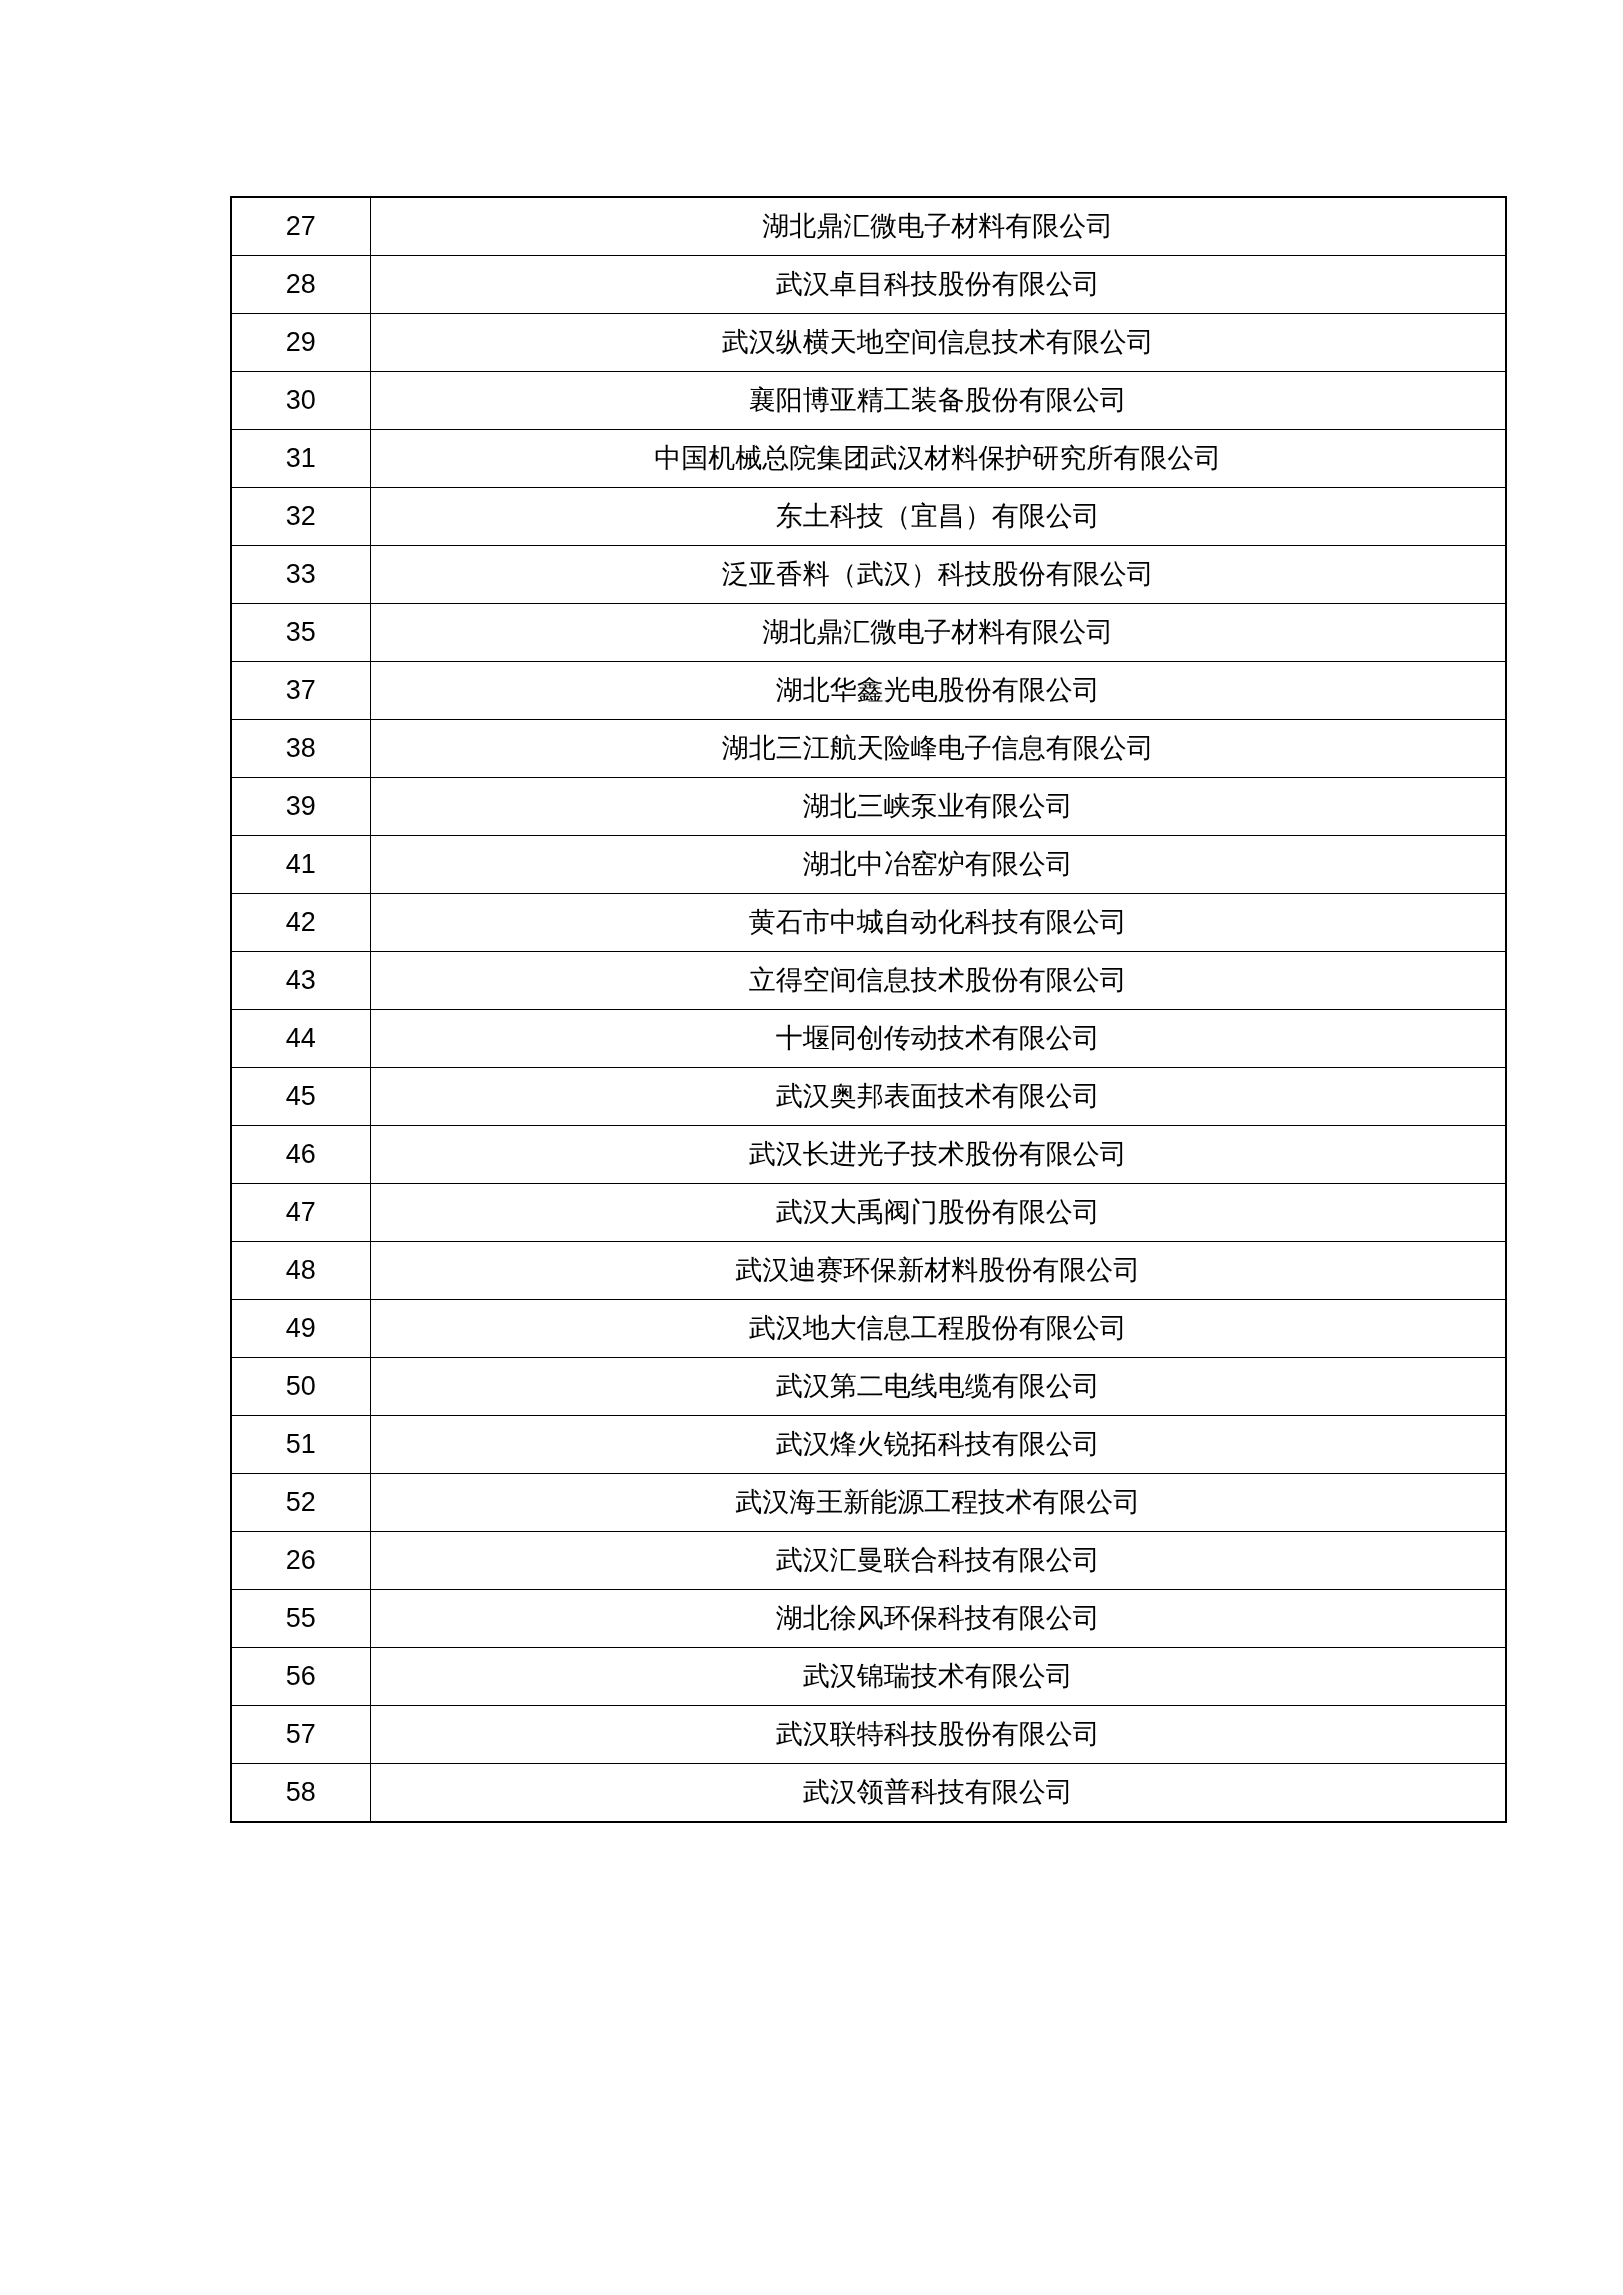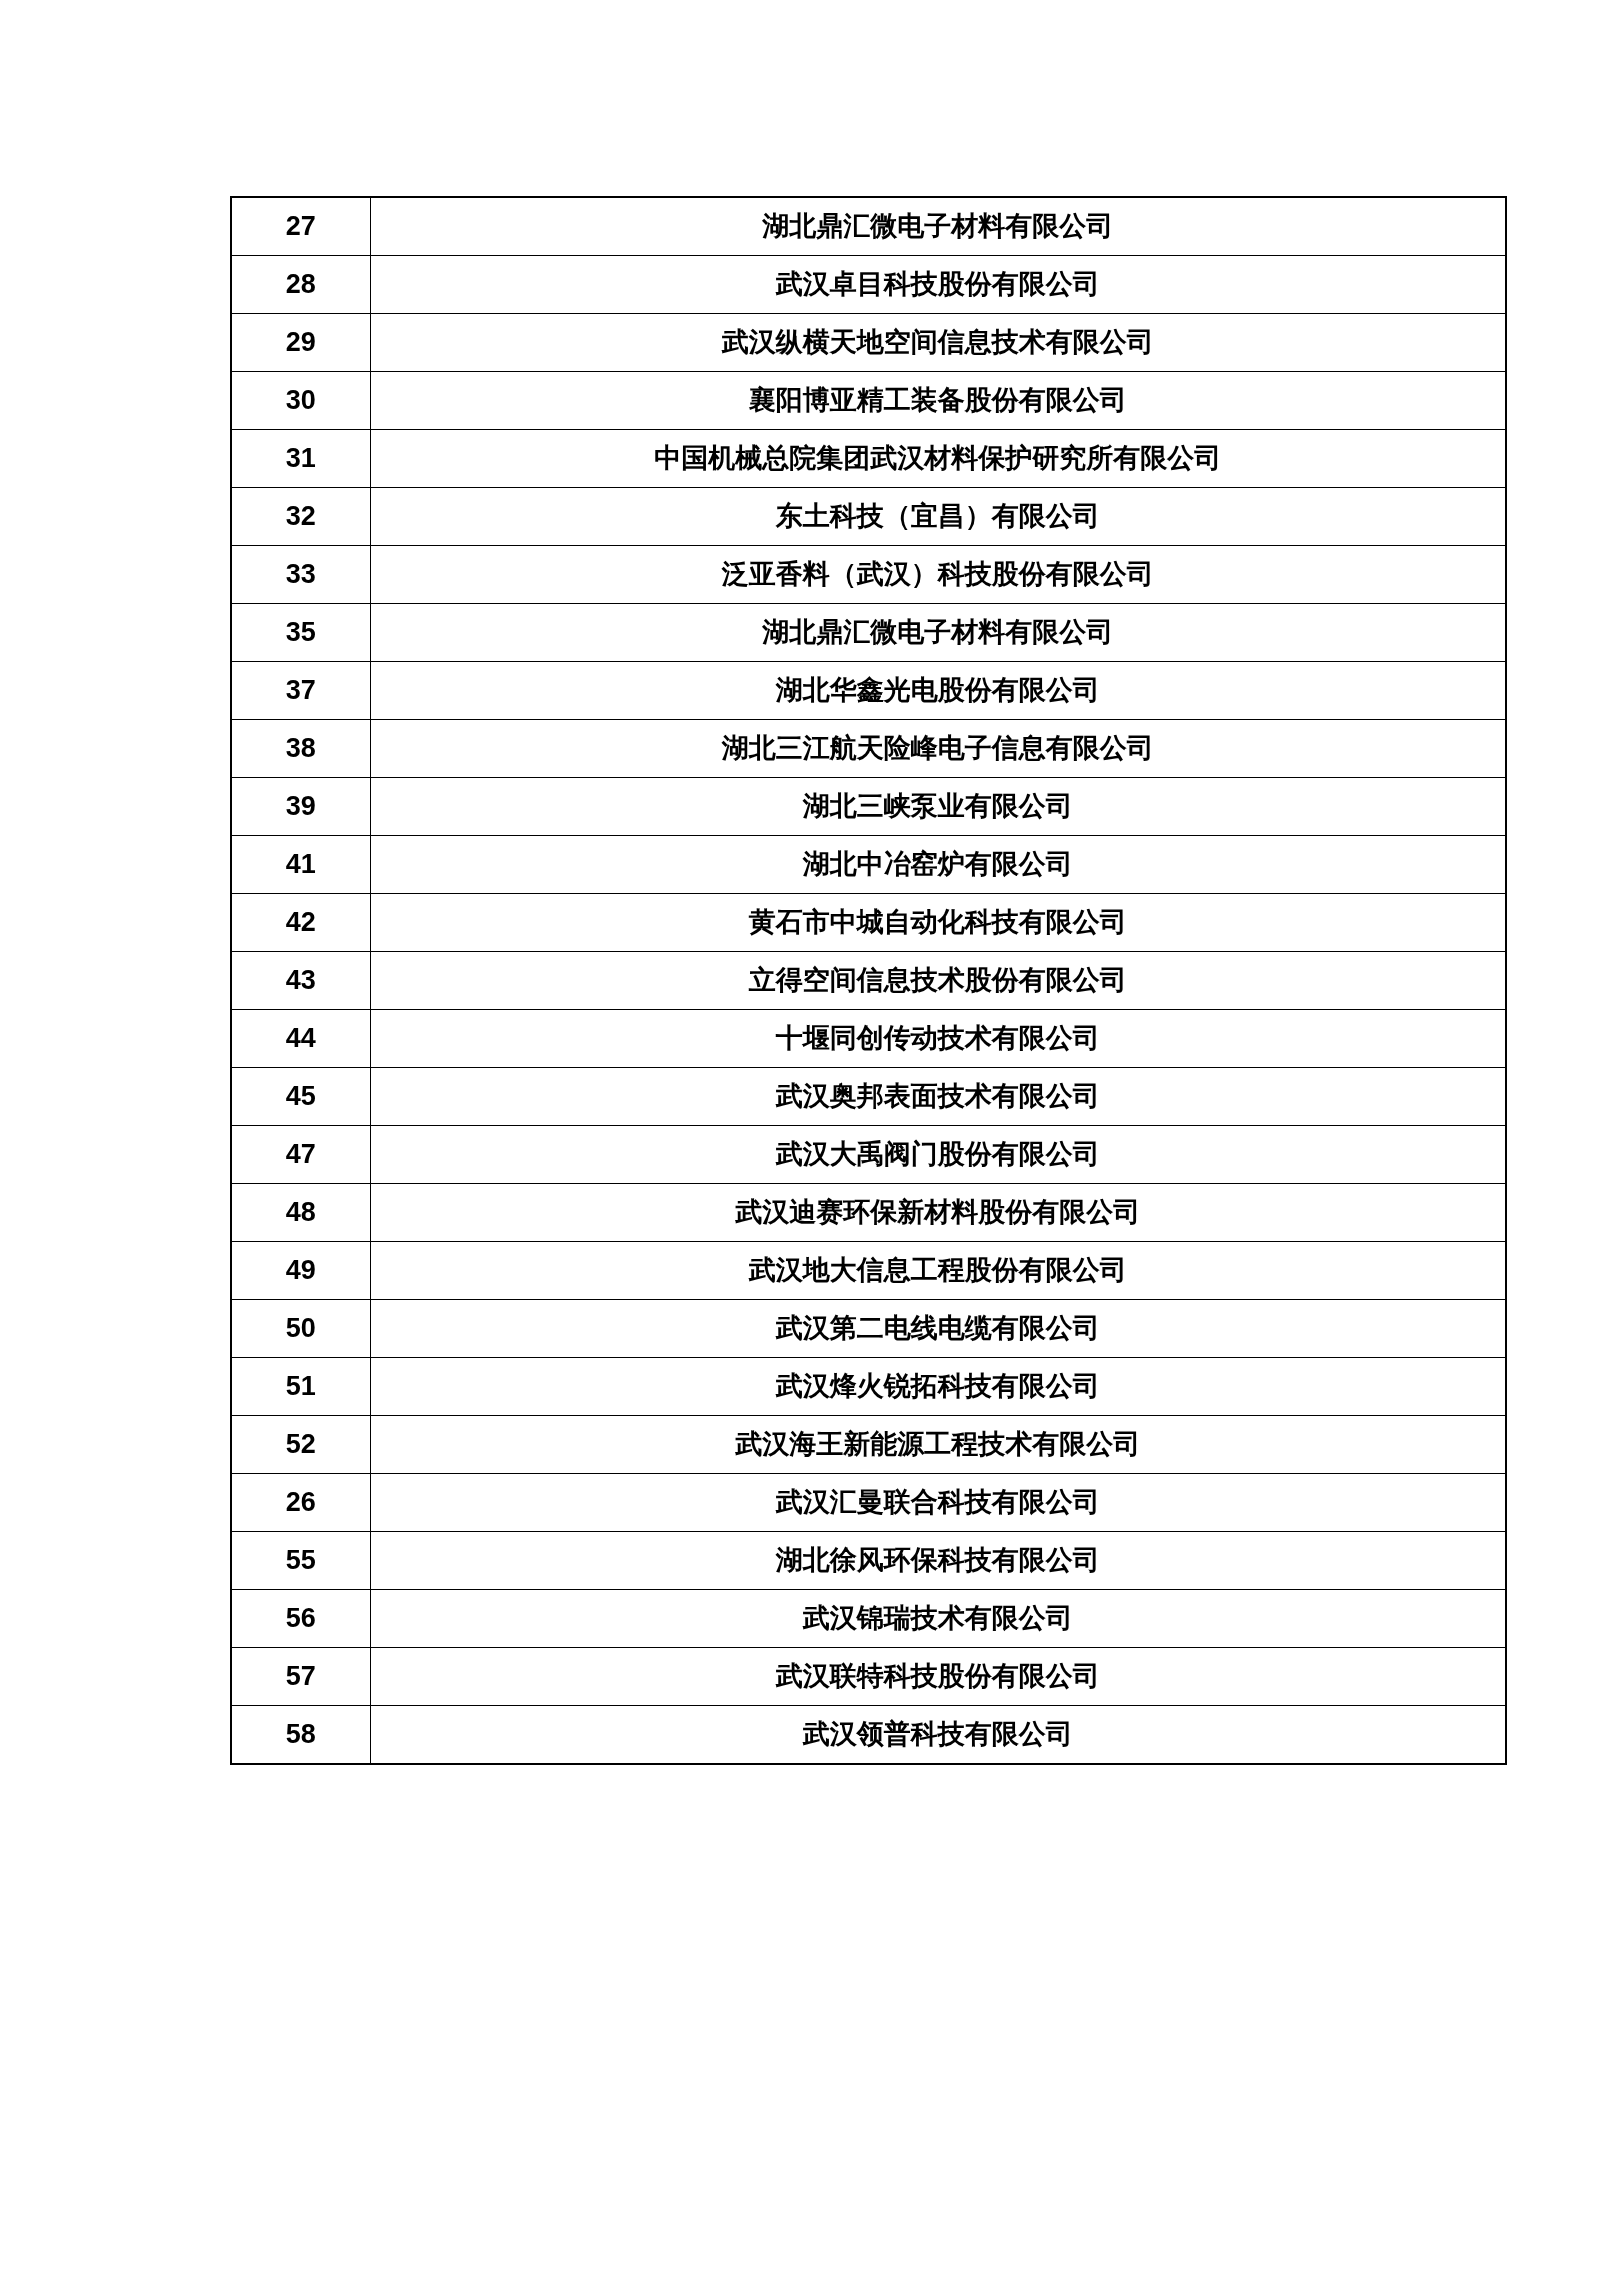--- a/index.html
+++ b/index.html
@@ -14,21 +14,20 @@
     font-family: "Liberation Sans", "DejaVu Sans", sans-serif;
     color: #000000;
   }
   .doc-page {
     position: absolute;
     left: 0;
     top: 0;
     width: 1623px;
     height: 1856px;
     background: #ffffff;
-    font-weight: bold;
   }
   table.company-table {
     position: absolute;
     left: 230px;
     top: 196px;
     width: 1277px;
     border-collapse: collapse;
     table-layout: fixed;
     border: 2.5px solid #000000;
   }
@@ -116,20 +115,24 @@
   </tr>
         <tr>
     <td>44</td>
     <td>十堰同创传动技术有限公司</td>
   </tr>
         <tr>
     <td>45</td>
     <td>武汉奥邦表面技术有限公司</td>
   </tr>
         <tr>
+    <td>46</td>
+    <td>武汉长进光子技术股份有限公司</td>
+  </tr>
+        <tr>
     <td>47</td>
     <td>武汉大禹阀门股份有限公司</td>
   </tr>
         <tr>
     <td>48</td>
     <td>武汉迪赛环保新材料股份有限公司</td>
   </tr>
         <tr>
     <td>49</td>
     <td>武汉地大信息工程股份有限公司</td>

